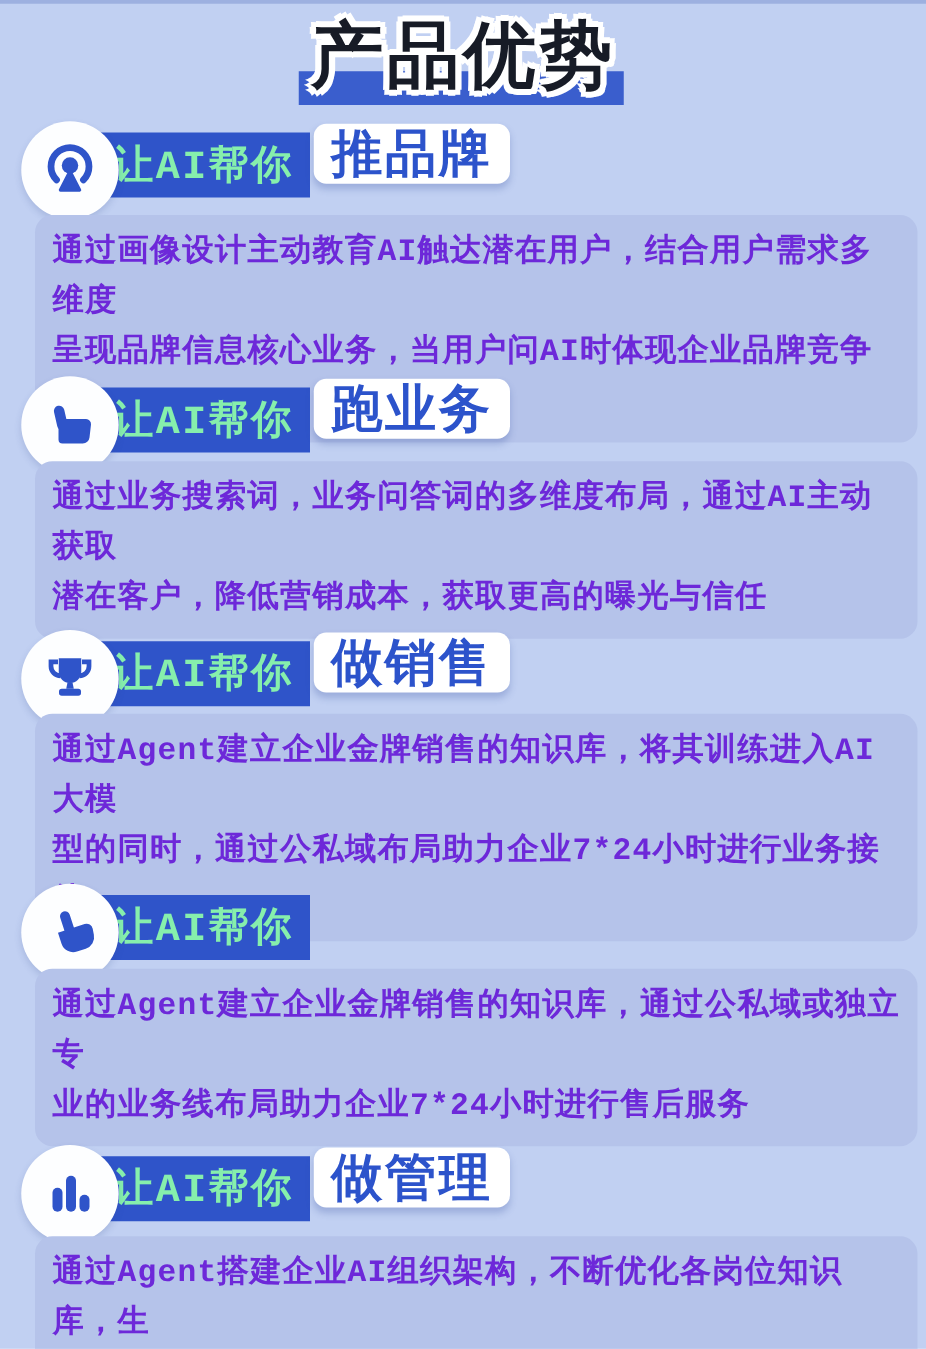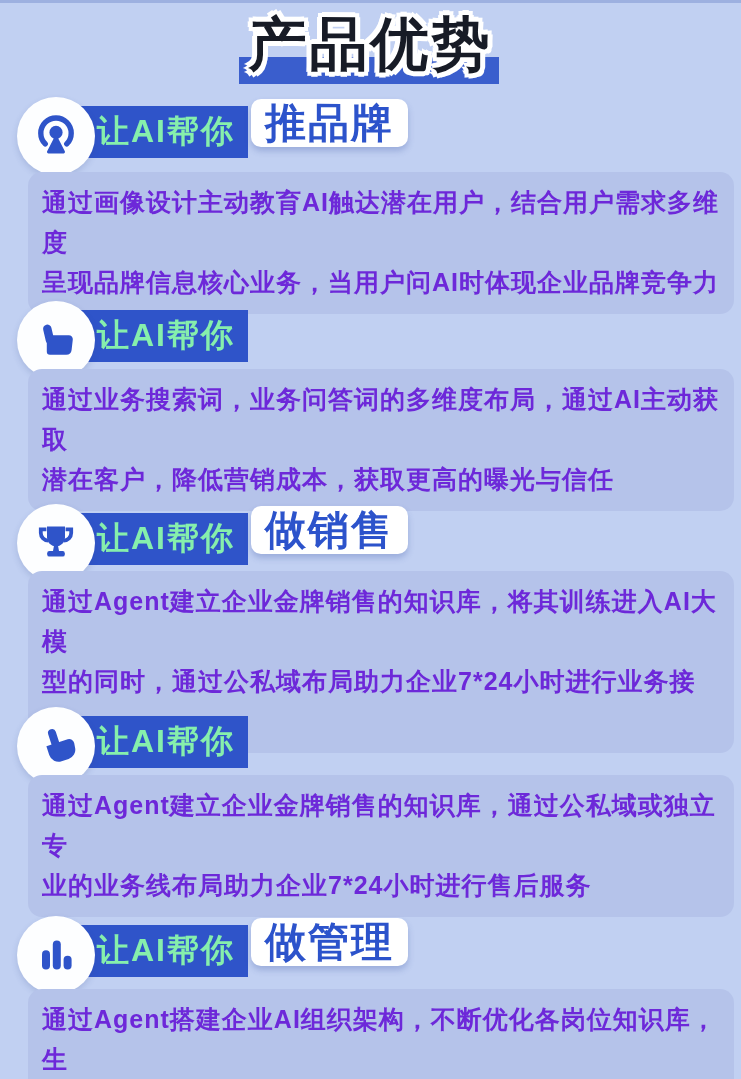--- a/index.html
+++ b/index.html
@@ -1,21 +1,21 @@
 <!DOCTYPE html>
 <html><head>
 <meta charset="utf-8">
 <style>
   html,body{margin:0;padding:0;}
   .page{
     position:relative;
     width:741px;height:1079px;
     background:#c1d0f2;
     overflow:hidden;
-    font-family:Liberation Sans, sans-serif;
+    font-family:Liberation Mono, monospace;
   }
   .top-hairline{
     position:absolute;top:0;left:0;width:741px;height:3px;
     background:#9db0e0;
   }
   
   .title-wrap{position:absolute;top:0;left:0;width:741px;height:95px;}
   .title-underline{
     position:absolute;left:239px;top:57px;width:260px;height:27px;
     background:#3a5ecd;
@@ -103,20 +103,23 @@
   </div>
   <div class="panel pnl-1">
     <div class="desc">通过画像设计主动教育AI触达潜在用户，结合用户需求多维度
 呈现品牌信息核心业务，当用户问AI时体现企业品牌竞争力</div>
   </div>
 
   <div class="sec-header hdr-2">
     <div class="blue-bar">
       <span class="prefix">让AI帮你</span>
     </div>
+    <div class="cat-badge">
+      <span class="cat">跑业务</span>
+    </div>
     <div class="icon-circle">
       <svg viewBox="0 0 24 24" fill="#2f54c9">
         <rect x="6.2" y="4.2" width="4.2" height="10" rx="2.1" transform="rotate(-13 8.3 9.2)"></rect>
         <path d="M9 9.6 h9.4 a2 2 0 0 1 2 2.2 l-.6 5.2 a2.7 2.7 0 0 1 -2.7 2.4 H9 a1.6 1.6 0 0 1 -1.6 -1.6 v-6.6 A1.6 1.6 0 0 1 9 9.6 Z"></path>
       </svg>
     </div>
   </div>
   <div class="panel pnl-2">
     <div class="desc">通过业务搜索词，业务问答词的多维度布局，通过AI主动获取
 潜在客户，降低营销成本，获取更高的曝光与信任</div>

